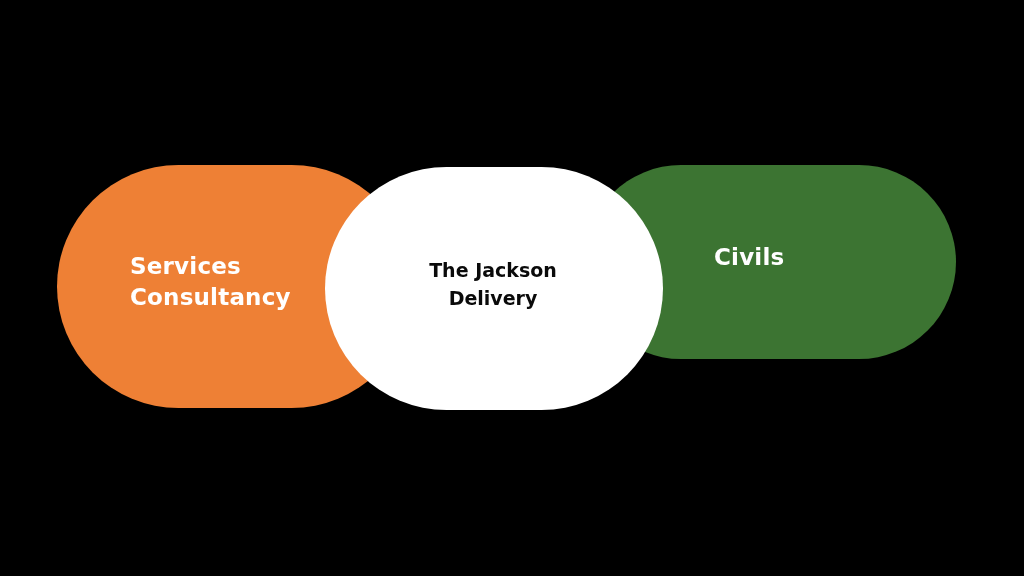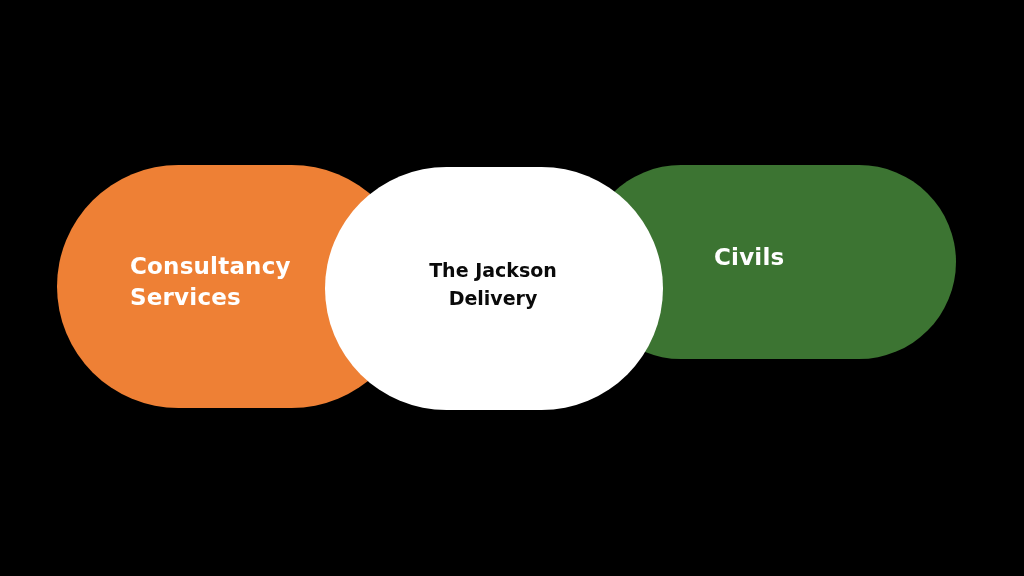--- a/index.html
+++ b/index.html
@@ -67,22 +67,22 @@
       margin-left: -2px;
     }
   </style>
 </head>
 <body style="background: rgb(0, 0, 0);">
 
 <div class="stage">
 
   <div class="pill pill-left" style="background: rgb(238, 128, 53); color: rgb(255, 255, 255);">
     <div class="label label-side">
+      <span>Services</span>
       <span>Consultancy</span>
-      <span>Services</span>
     </div>
   </div>
 
   <div class="pill pill-right" style="background: rgb(60, 116, 50); color: rgb(255, 255, 255);">
     <div class="label label-side">
       <span>Civils</span>
     </div>
   </div>
 
   <div class="pill pill-center" style="background: rgb(255, 255, 255); color: rgb(10, 10, 10);">

